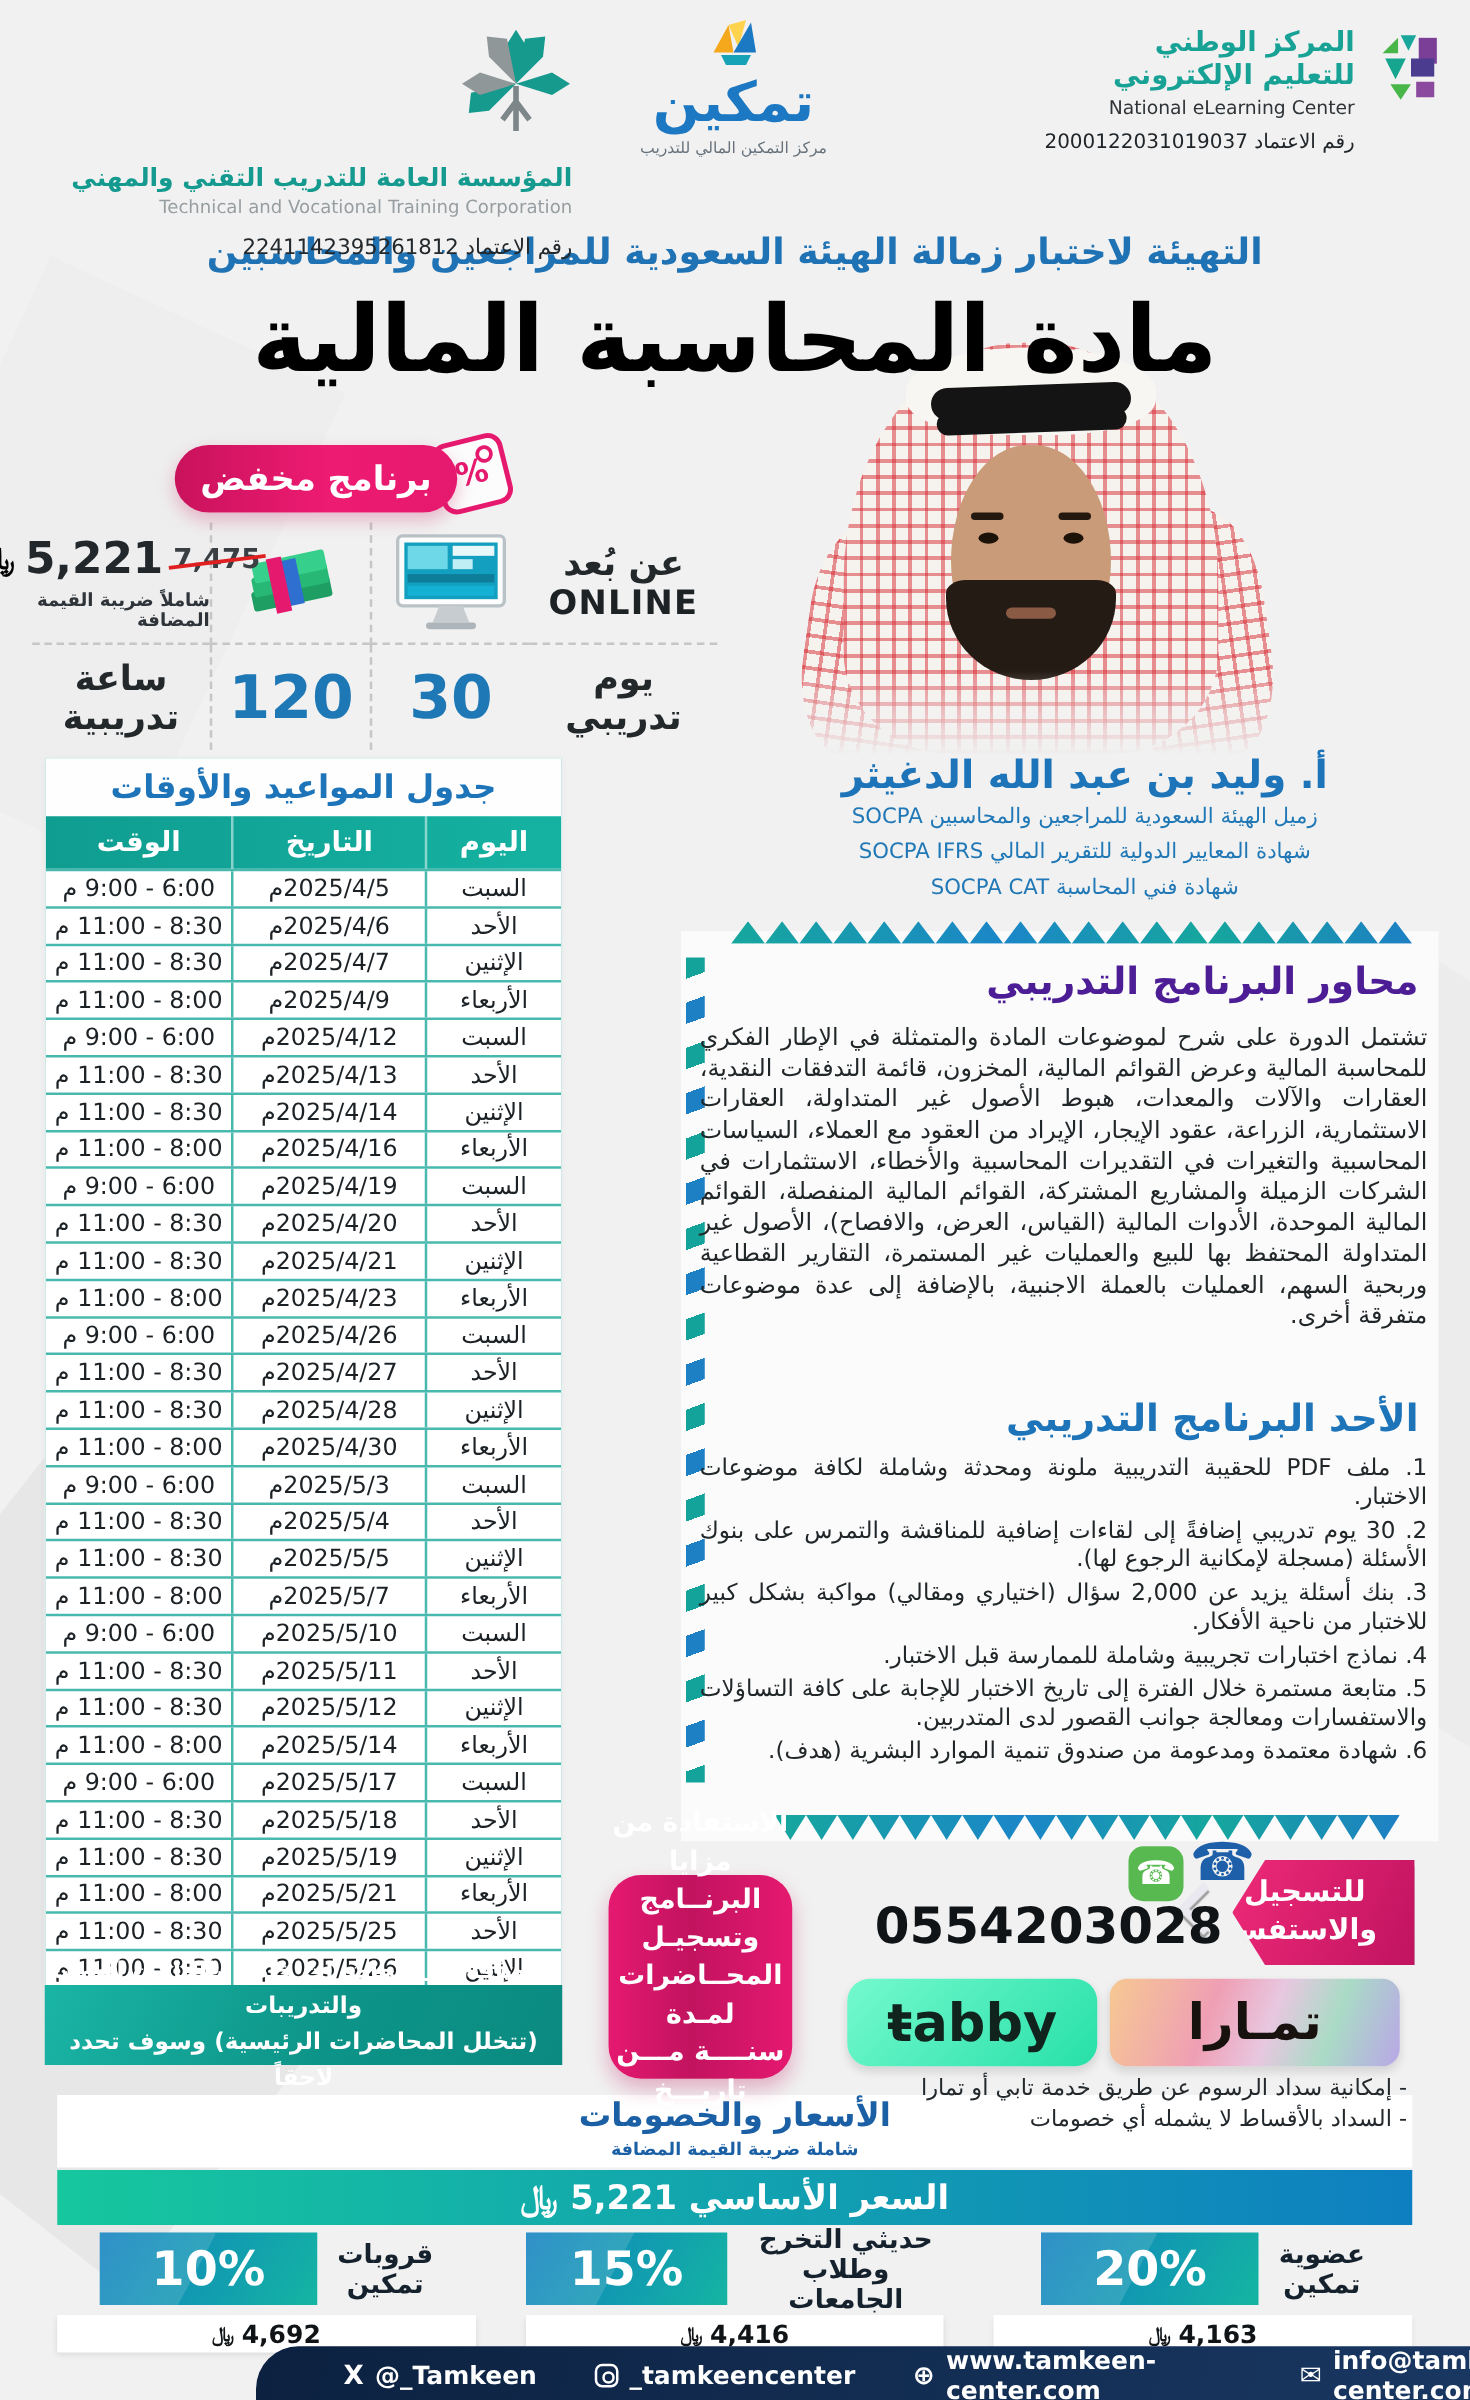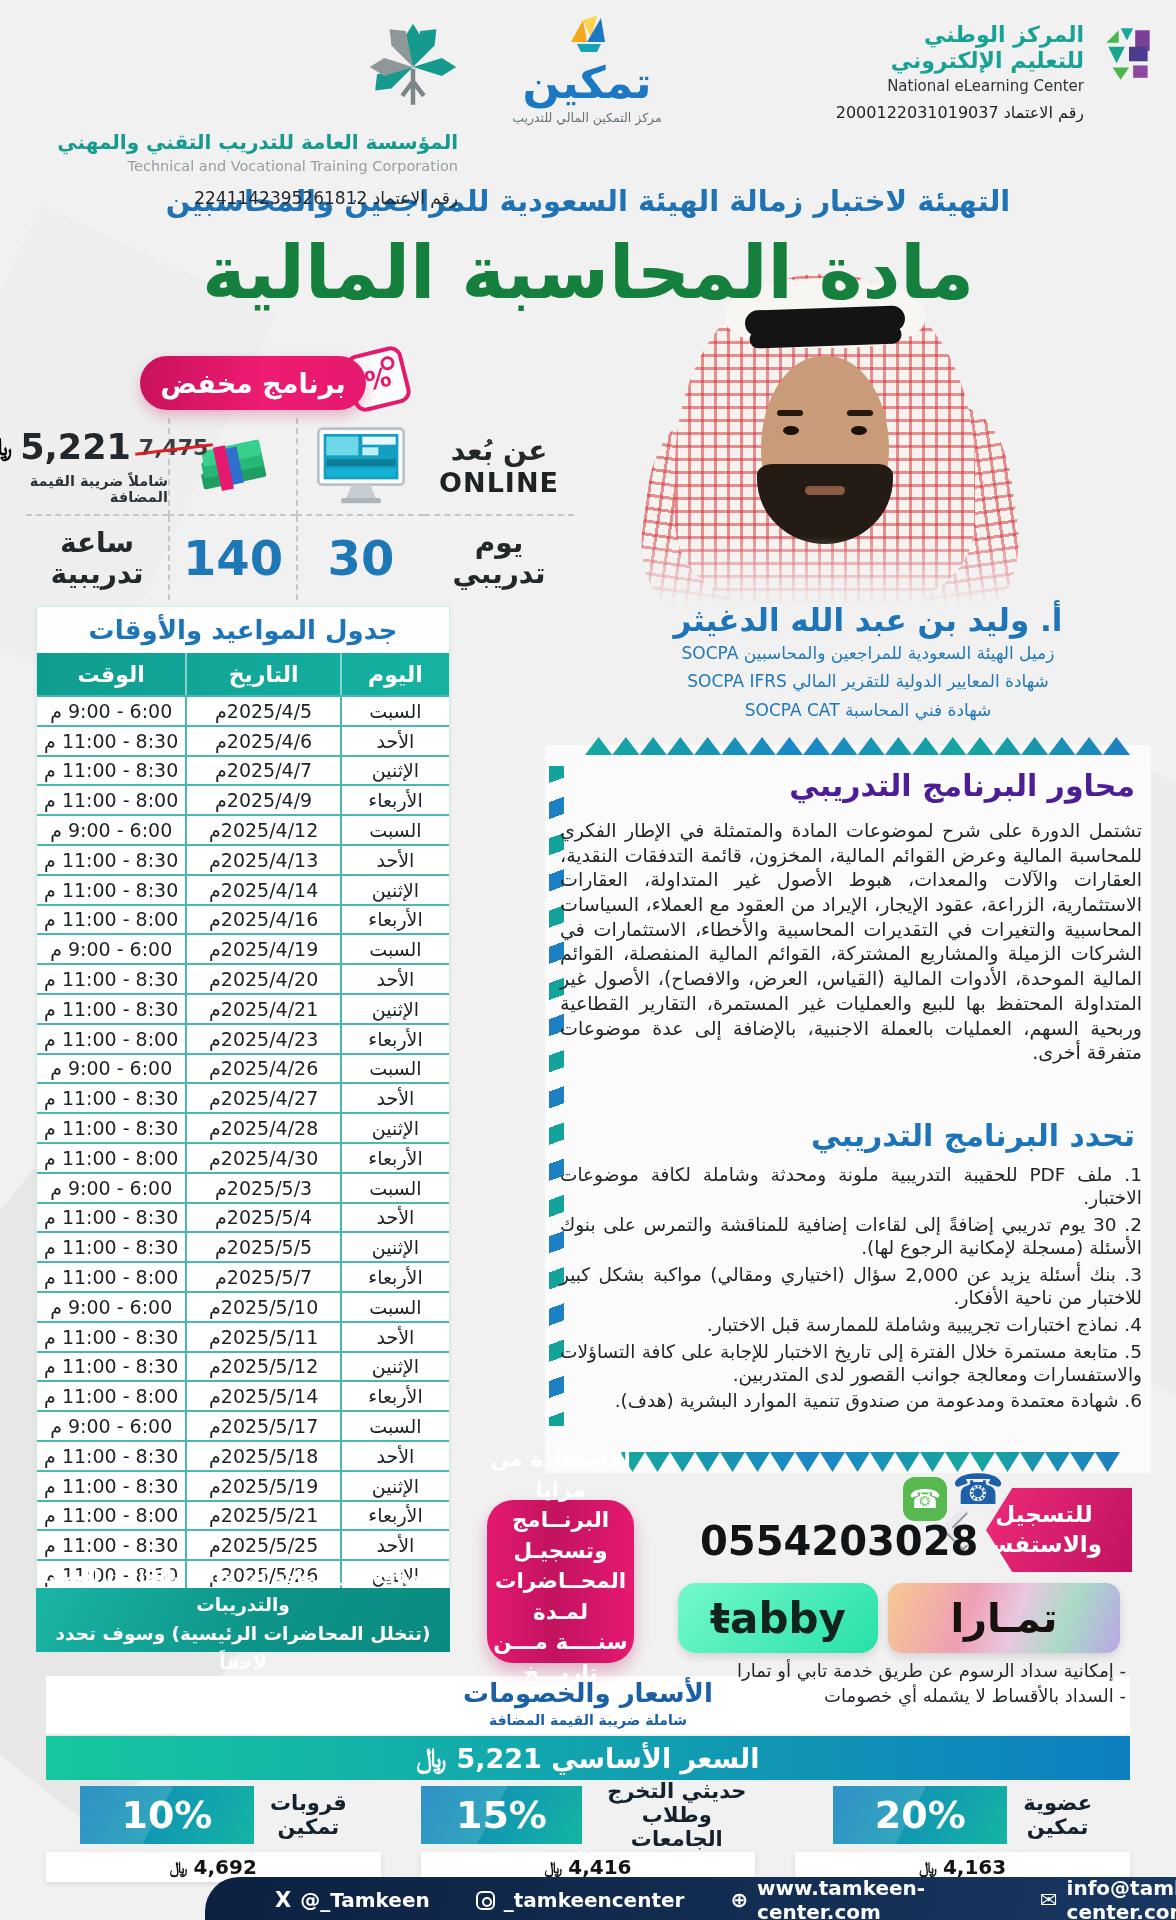--- a/index.html
+++ b/index.html
@@ -24,21 +24,21 @@
   .tamkeen .word { color:#1c78c2; font-weight:bold; font-size:44px; line-height:1.05; }
   .tamkeen .tag { color:#66717a; font-size:12.5px; margin-top:4px; }
   .nec { left:720px; top:22px; width:440px; display:flex; gap:14px; align-items:flex-start; z-index:3; }
   .nec .txt { text-align:right; }
   .nec .ar { color:#17a295; font-weight:bold; font-size:22px; line-height:1.2; }
   .nec .en { color:#2f3438; font-size:15px; margin-top:2px; }
   .nec .accr { color:#20252a; font-size:16px; margin-top:8px; }
 
   .intro { left:0; top:142px; width:100%; text-align:center; font-weight:bold; font-size:25px; color:#24282b; z-index:2;}
   .subtitle { left:0; top:184px; width:100%; text-align:center; font-weight:bold; font-size:29px; color:#1f72b4; z-index:2;}
-  .bigtitle { left:0; top:224px; width:100%; text-align:center; font-weight:bold; font-size:74px; color:#15803d; line-height:1.3; z-index:2;}
+  .bigtitle { left:0; top:224px; width:100%; text-align:center; font-weight:bold; font-size:74px; color:#000000; line-height:1.3; z-index:2;}
 
   .badge { left:140px; top:356px; width:226px; height:54px; border-radius:27px;
     background:linear-gradient(90deg,#c9125c,#ee1b72 55%,#e5196e); color:#fff; font-weight:bold; font-size:27px;
     display:flex; align-items:center; justify-content:center; box-shadow:0 6px 14px rgba(200,20,90,.28); z-index:3;}
   .tagicon { left:349px; top:350px; width:58px; height:58px; transform:rotate(-14deg); z-index:2;
     border:4px solid #e5196e; border-radius:12px; background:rgba(255,255,255,.75);
     display:flex; align-items:center; justify-content:center; color:#e5196e; font-weight:bold; font-size:26px; }
   .tagicon::after { content:''; position:absolute; top:5px; right:5px; width:8px; height:8px; border:3px solid #e5196e; border-radius:50%; }
 
   
@@ -268,21 +268,21 @@
       <span class="price-note">شاملاً ضريبة القيمة المضافة</span>
     </div>
     <div>
       <span class="lbl2">يوم</span>
       <span class="lbl2">تدريبي</span>
     </div>
     <div class="ig-sep">
       <span class="num-big">30</span>
     </div>
     <div class="ig-sep">
-      <span class="num-big">140</span>
+      <span class="num-big">120</span>
     </div>
     <div>
       <span class="lbl2">ساعة</span>
       <span class="lbl2">تدريبية</span>
     </div>
   </div>
 
   <div class="photo">
     <div class="gh-side-l check"></div>
     <div class="gh-side-r check"></div>
@@ -506,21 +506,21 @@
   </div>
 
   <div class="panel"></div>
   <div class="zig zz-top"></div>
   <div class="zig zz-bottom"></div>
   <div class="zz-left"></div>
 
   <div class="topics-h">محاور البرنامج التدريبي</div>
   <div class="topics-b">تشتمل الدورة على شرح لموضوعات المادة والمتمثلة في الإطار الفكري للمحاسبة المالية وعرض القوائم المالية، المخزون، قائمة التدفقات النقدية، العقارات والآلات والمعدات، هبوط الأصول غير المتداولة، العقارات الاستثمارية، الزراعة، عقود الإيجار، الإيراد من العقود مع العملاء، السياسات المحاسبية والتغيرات في التقديرات المحاسبية والأخطاء، الاستثمارات في الشركات الزميلة والمشاريع المشتركة، القوائم المالية المنفصلة، القوائم المالية الموحدة، الأدوات المالية (القياس، العرض، والافصاح)، الأصول غير المتداولة المحتفظ بها للبيع والعمليات غير المستمرة، التقارير القطاعية وربحية السهم، العمليات بالعملة الاجنبية، بالإضافة إلى عدة موضوعات متفرقة أخرى.</div>
 
-  <div class="benefits-h">تحدد البرنامج التدريبي</div>
+  <div class="benefits-h">الأحد البرنامج التدريبي</div>
   <div class="benefits">
 
       <p>1. ملف PDF للحقيبة التدريبية ملونة ومحدثة وشاملة لكافة موضوعات الاختبار.</p>
 
       <p>2. 30 يوم تدريبي إضافةً إلى لقاءات إضافية للمناقشة والتمرس على بنوك الأسئلة (مسجلة لإمكانية الرجوع لها).</p>
 
       <p>3. بنك أسئلة يزيد عن 2,000 سؤال (اختياري ومقالي) مواكبة بشكل كبير للاختبار من ناحية الأفكار.</p>
 
       <p>4. نماذج اختبارات تجريبية وشاملة للممارسة قبل الاختبار.</p>
 

